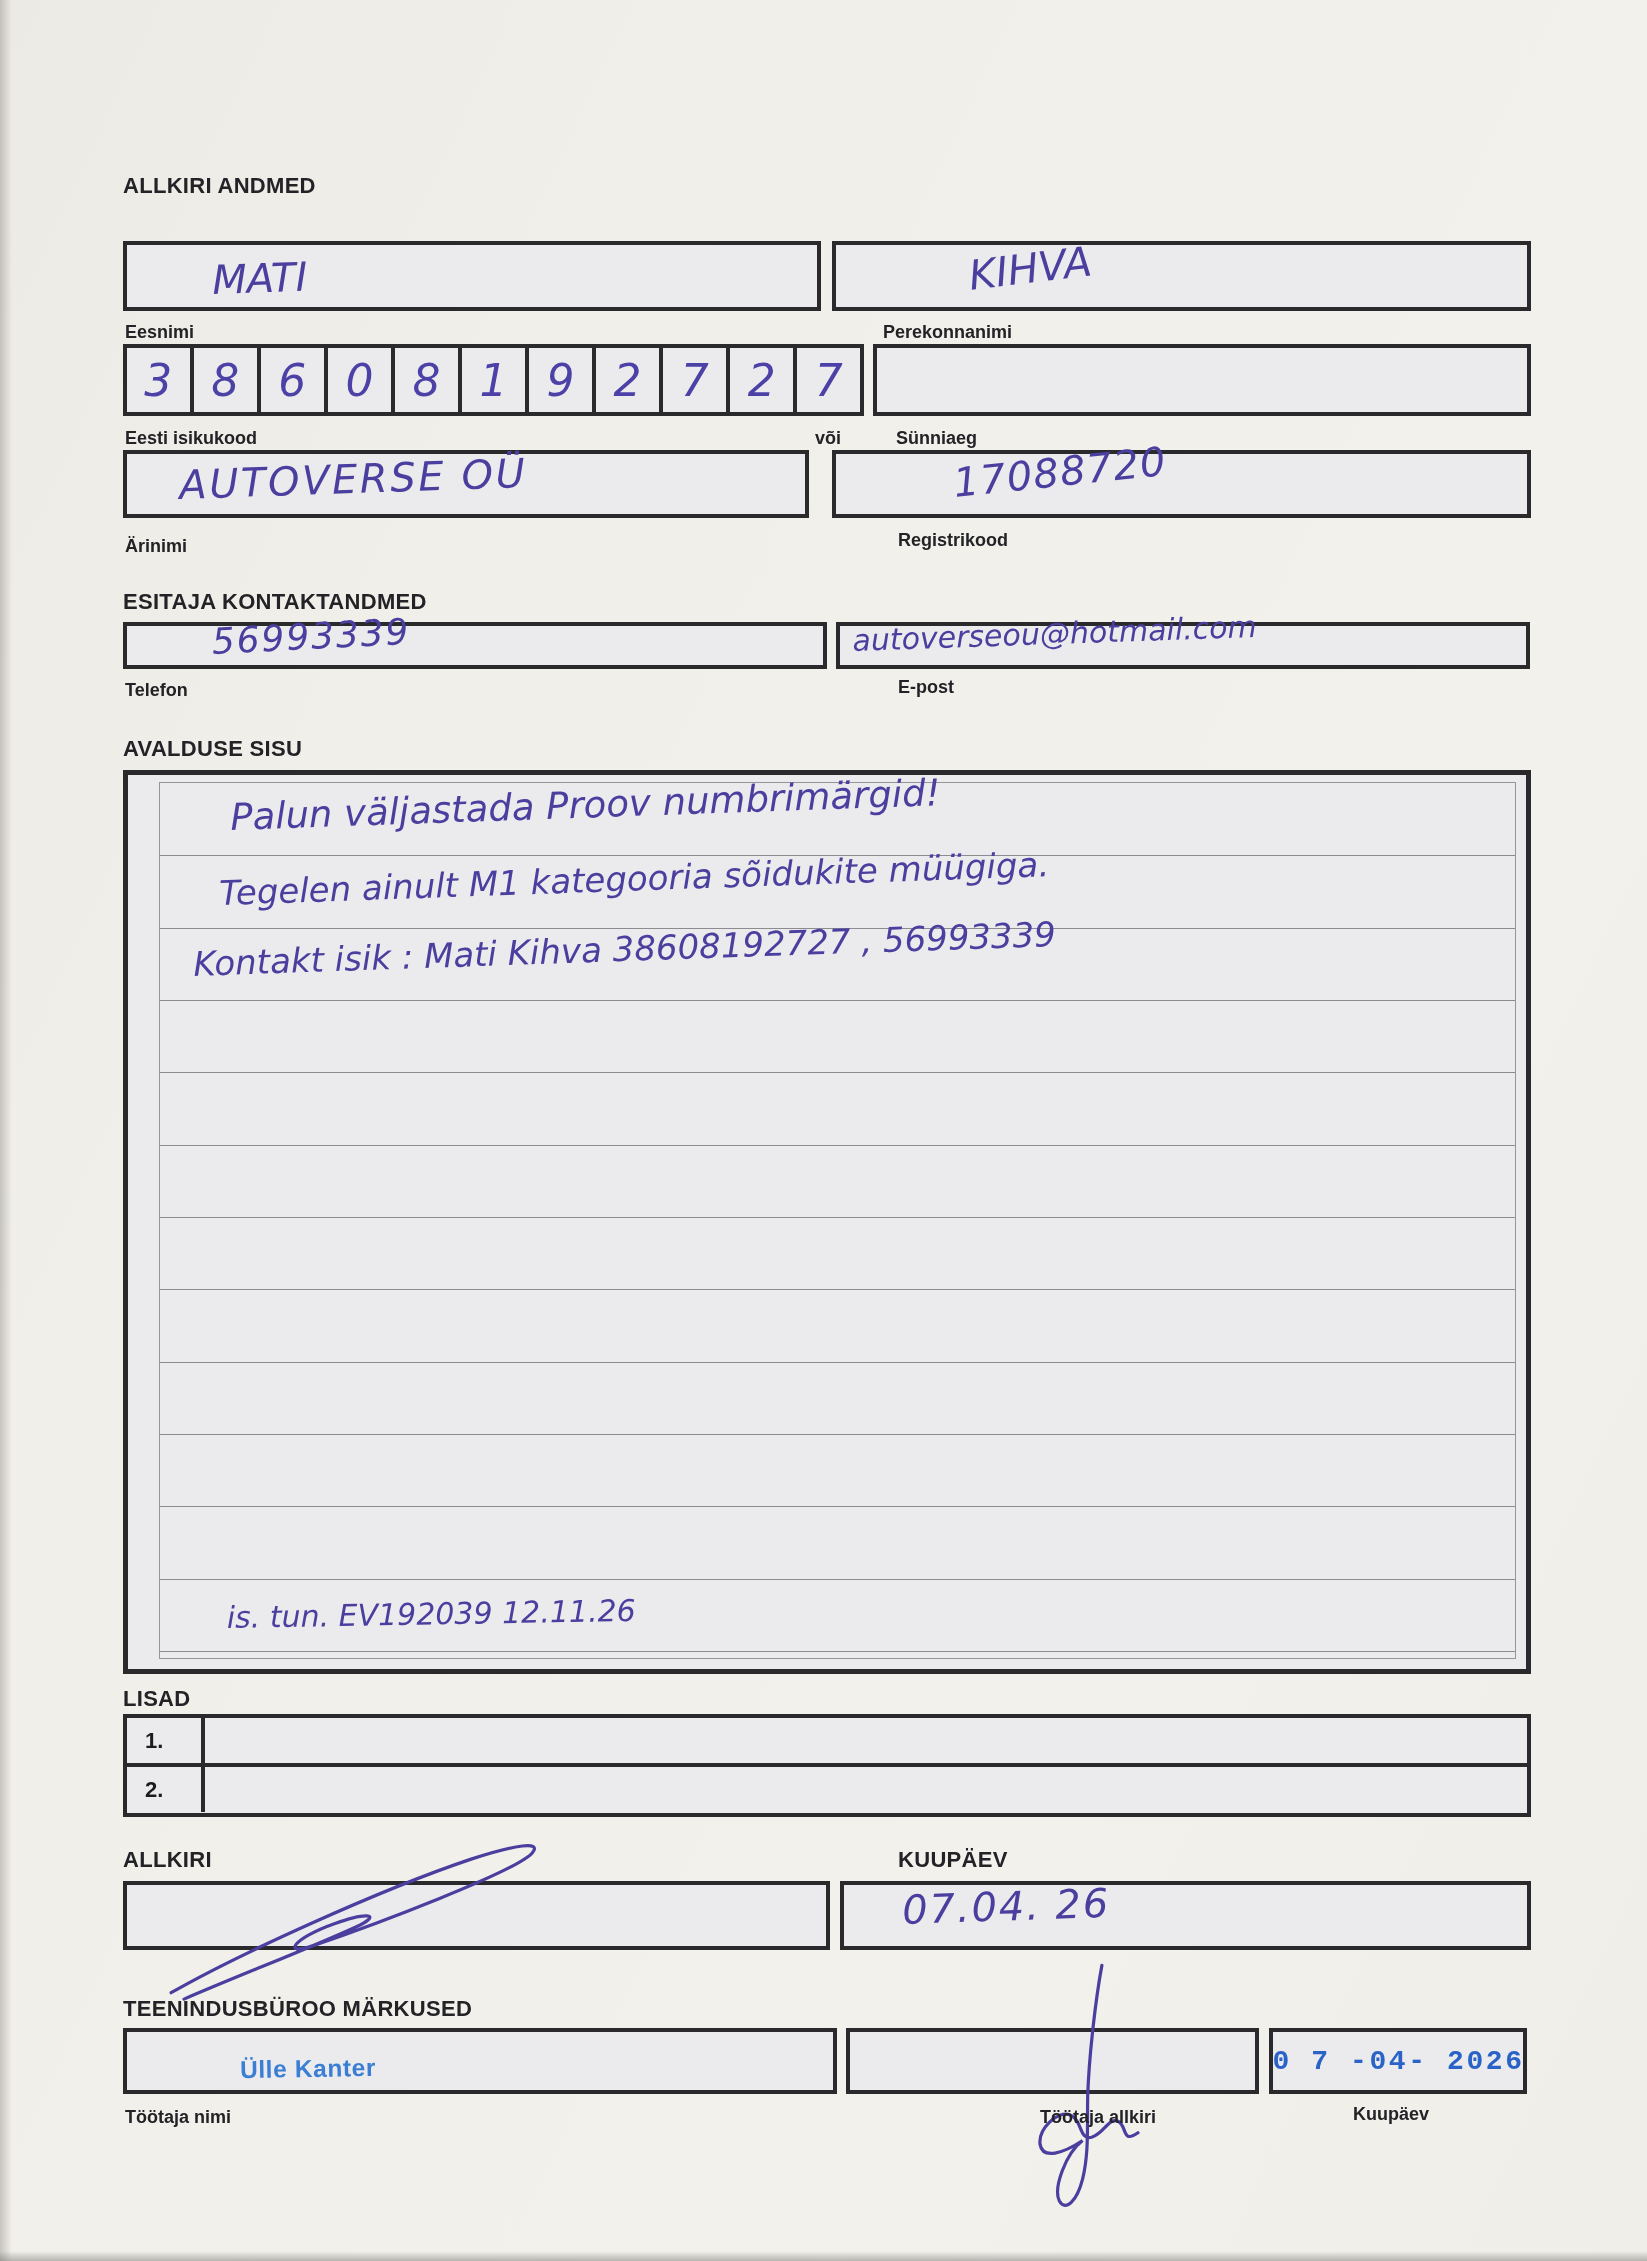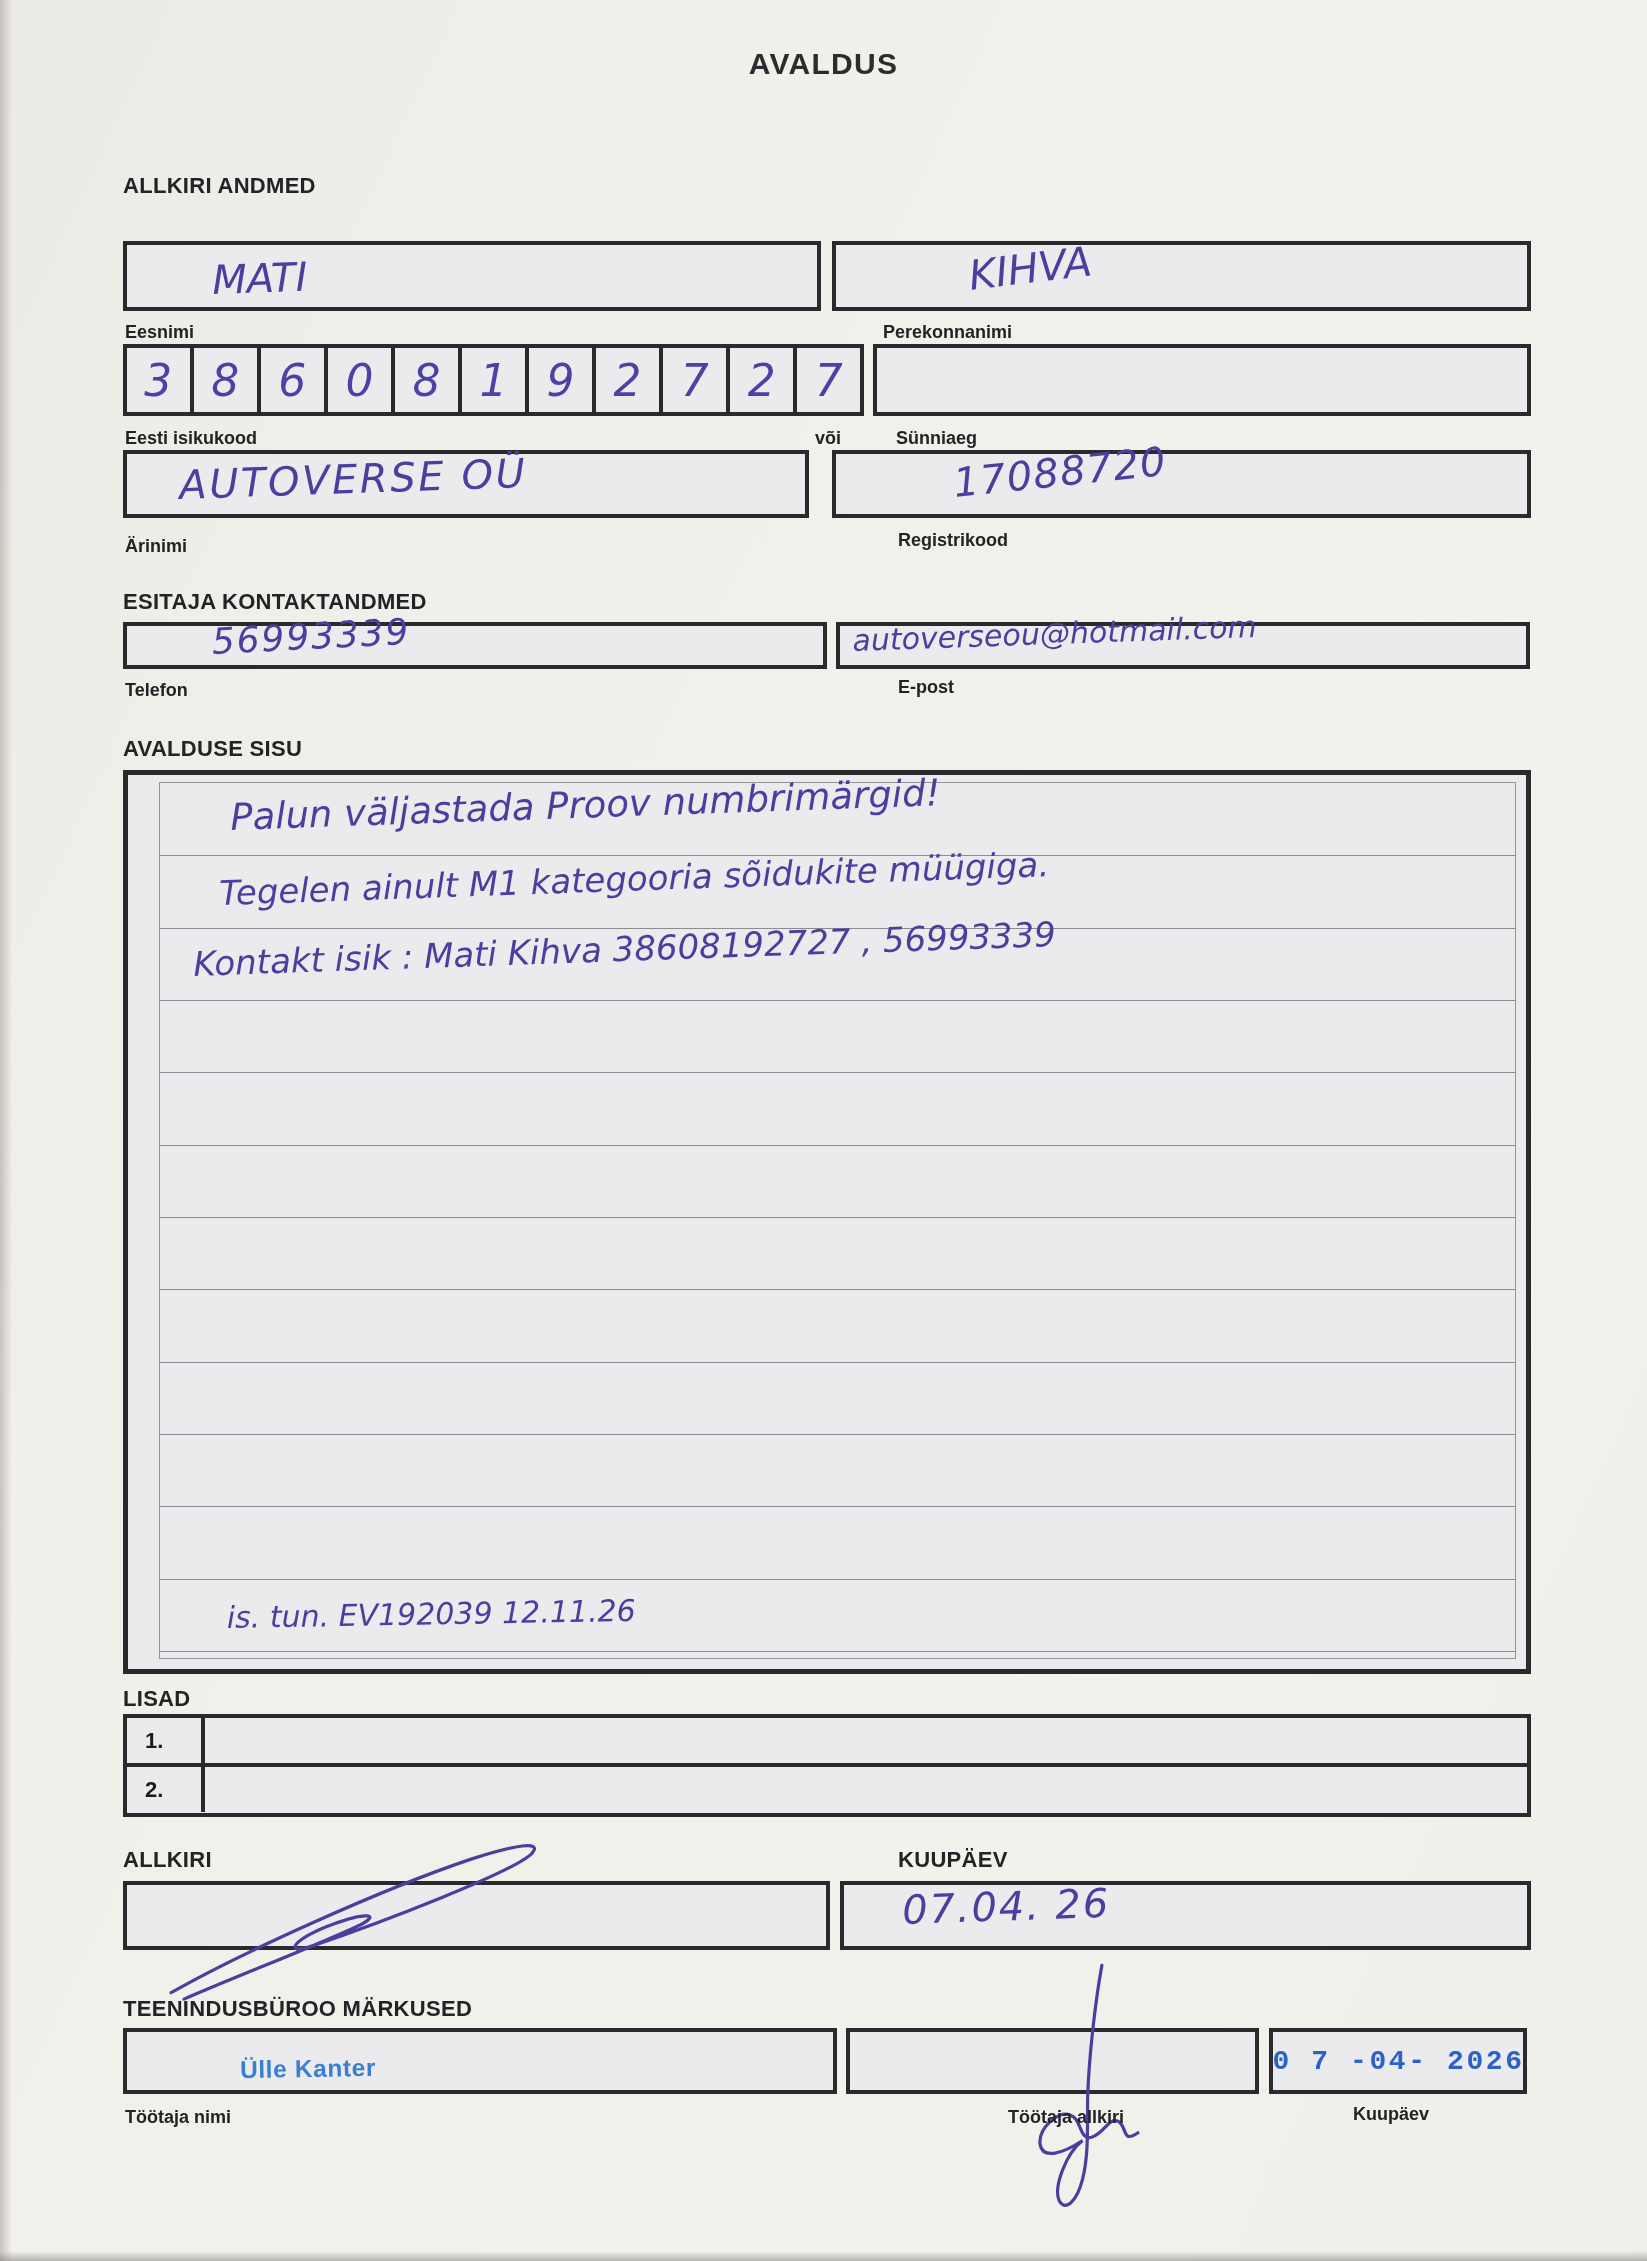--- a/index.html
+++ b/index.html
@@ -41,21 +41,20 @@
   .stamp-name{position:absolute;font-size:24.5px;font-weight:bold;color:#3b7fd4;
     transform:rotate(-1deg);letter-spacing:0.6px;}
   svg.sig{position:absolute;overflow:visible;}
 </style>
 </head>
 <body>
 
 <div class="page">
   <div class="edge-left"></div>
 
-  <div class="title">AVALDUS</div>
 
   <div class="h" style="left:123px;top:173px;">ALLKIRI ANDMED</div>
 
   <div class="box" style="left:123px;top:241px;width:698px;height:70px;"></div>
   <div class="box" style="left:832px;top:241px;width:699px;height:70px;"></div>
   <div class="hw" style="left:213px;top:257px;font-size:40px;">MATI</div>
   <div class="hw" style="left:972px;top:252px;font-size:41px;transform:rotate(-7deg);">KIHVA</div>
   <div class="lbl" style="left:125px;top:322px;">Eesnimi</div>
   <div class="lbl" style="left:883px;top:322px;">Perekonnanimi</div>
 
@@ -160,18 +159,18 @@
   <div class="h" style="left:123px;top:1996px;">TEENINDUSBÜROO MÄRKUSED</div>
   <div class="box" style="left:123px;top:2028px;width:714px;height:66px;"></div>
   <div class="box" style="left:846px;top:2028px;width:413px;height:66px;"></div>
   <div class="box" style="left:1269px;top:2028px;width:258px;height:66px;"></div>
   <div class="stamp-name" style="left:240px;top:2055px;">Ülle Kanter</div>
   <svg class="sig" style="left:1004px;top:1960px;" width="161" height="258" viewBox="0 0 250 400">
     <path d="M 152 8 C 142 62 132 150 130 210 C 129 258 132 300 122 340 C 114 372 96 392 86 374 C 76 354 96 300 122 280 C 92 300 60 310 56 286 C 53 262 82 234 102 240 C 122 247 116 280 136 275 C 156 269 162 244 177 250 C 192 257 182 286 208 268" fill="none" stroke="#4a3f9f" stroke-width="5" stroke-linecap="round"></path>
   </svg>
   <div class="stamp-date" style="left:1282px;top:2035px;width:233px;height:52px;">0 7 -04- 2026</div>
   <div class="lbl" style="left:125px;top:2107px;">Töötaja nimi</div>
-  <div class="lbl" style="left:1008px;top:2107px;">Töötaja allkiri</div>
+  <div class="lbl" style="left:1040px;top:2107px;">Töötaja allkiri</div>
   <div class="lbl" style="left:1353px;top:2104px;">Kuupäev</div>
 
   <div class="edge-bottom"></div>
 </div>
 
 
 </body></html>

